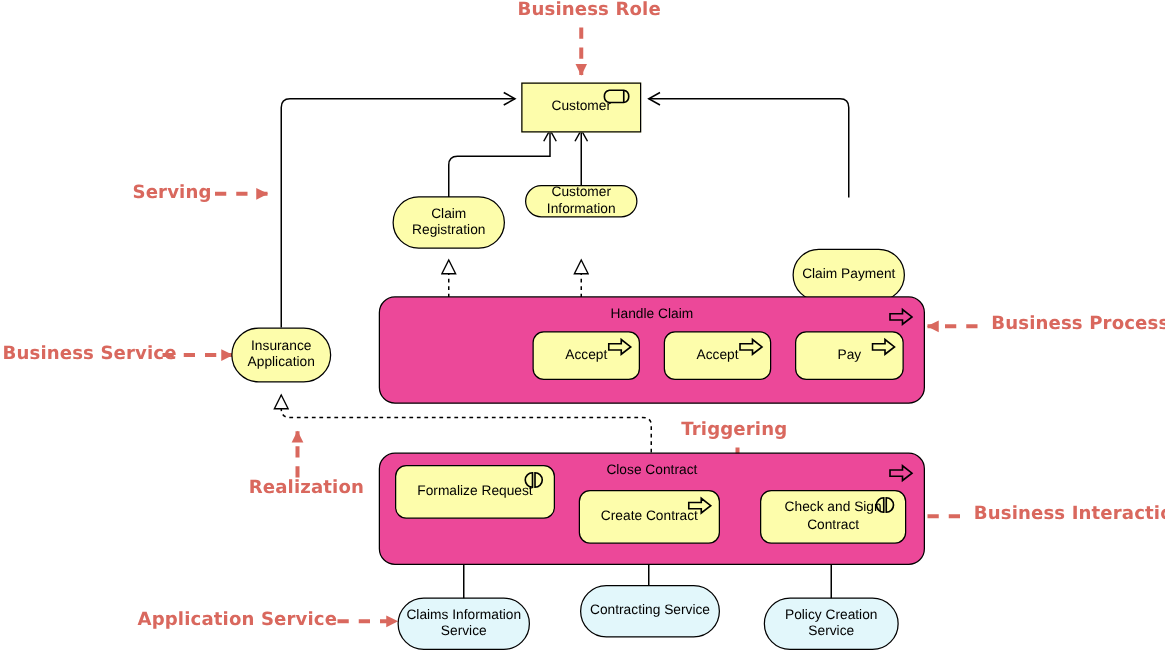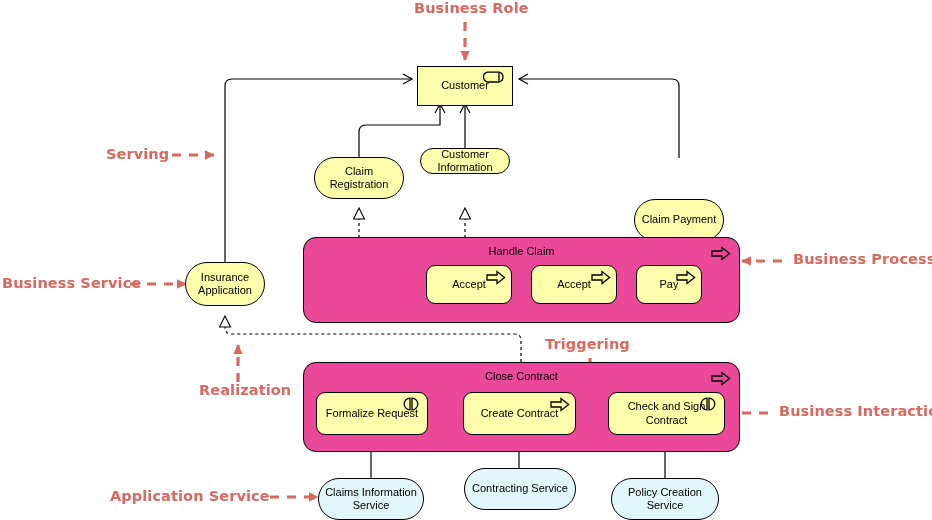--- a/index.html
+++ b/index.html
@@ -212,35 +212,35 @@
     </svg>
   </div>
 
   <div class="node proc" style="left:531px; top:265px; width:86px; height:39px;">
     <span class="lbl">Accept</span>
     <svg class="icon" style="right:5px; top:4px;" width="20" height="15" viewBox="0 0 20 15">
       <path d="M1,5 L11,5 L11,1.6 L18.6,7.5 L11,13.4 L11,10 L1,10 z" fill="none" stroke="#000" stroke-width="1.3"></path>
     </svg>
   </div>
 
-  <div class="node proc" style="left:636px; top:265px; width:66px; height:39px;">
+  <div class="node proc" style="left:636px; top:265px; width:87px; height:39px;">
     <span class="lbl">Pay</span>
     <svg class="icon" style="right:5px; top:4px;" width="20" height="15" viewBox="0 0 20 15">
       <path d="M1,5 L11,5 L11,1.6 L18.6,7.5 L11,13.4 L11,10 L1,10 z" fill="none" stroke="#000" stroke-width="1.3"></path>
     </svg>
   </div>
 
   <div class="node proc-container" style="left:303px; top:362px; width:437px; height:90px;">
     <span class="ctitle">Close Contract</span>
     <svg class="icon" style="right:8px; top:8px;" width="20" height="15" viewBox="0 0 20 15">
       <path d="M1,5 L11,5 L11,1.6 L18.6,7.5 L11,13.4 L11,10 L1,10 z" fill="none" stroke="#000" stroke-width="1.3"></path>
     </svg>
   </div>
 
-  <div class="node proc" style="left:316px; top:392px; width:112px; height:43px;">
+  <div class="node proc" style="left:316px; top:372px; width:128px; height:43px;">
     <span class="lbl">Formalize Request</span>
     <svg class="icon" style="right:5px; top:4px;" width="22" height="14" viewBox="0 0 22 14">
       <path d="M10,1.2 A5.8,5.8 0 0 0 10,12.8 z" fill="none" stroke="#000" stroke-width="1.3"></path>
       <path d="M12,1.2 A5.8,5.8 0 0 1 12,12.8 z" fill="none" stroke="#000" stroke-width="1.3"></path>
     </svg>
   </div>
 
   <div class="node proc" style="left:463px; top:392px; width:113px; height:43px;">
     <span class="lbl">Create Contract</span>
     <svg class="icon" style="right:5px; top:4px;" width="20" height="15" viewBox="0 0 20 15">

